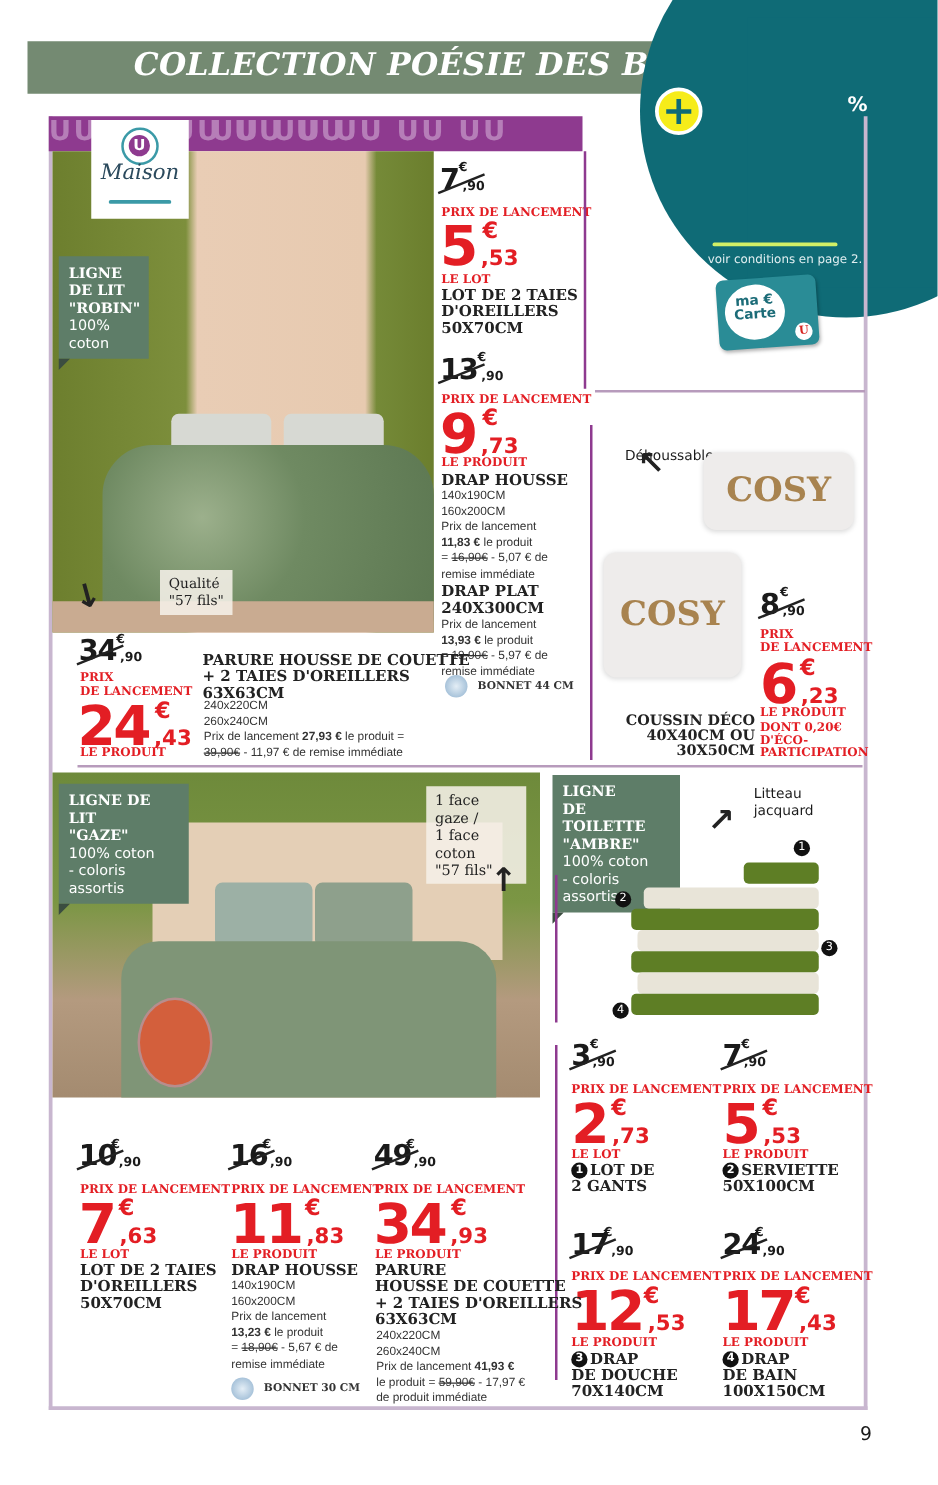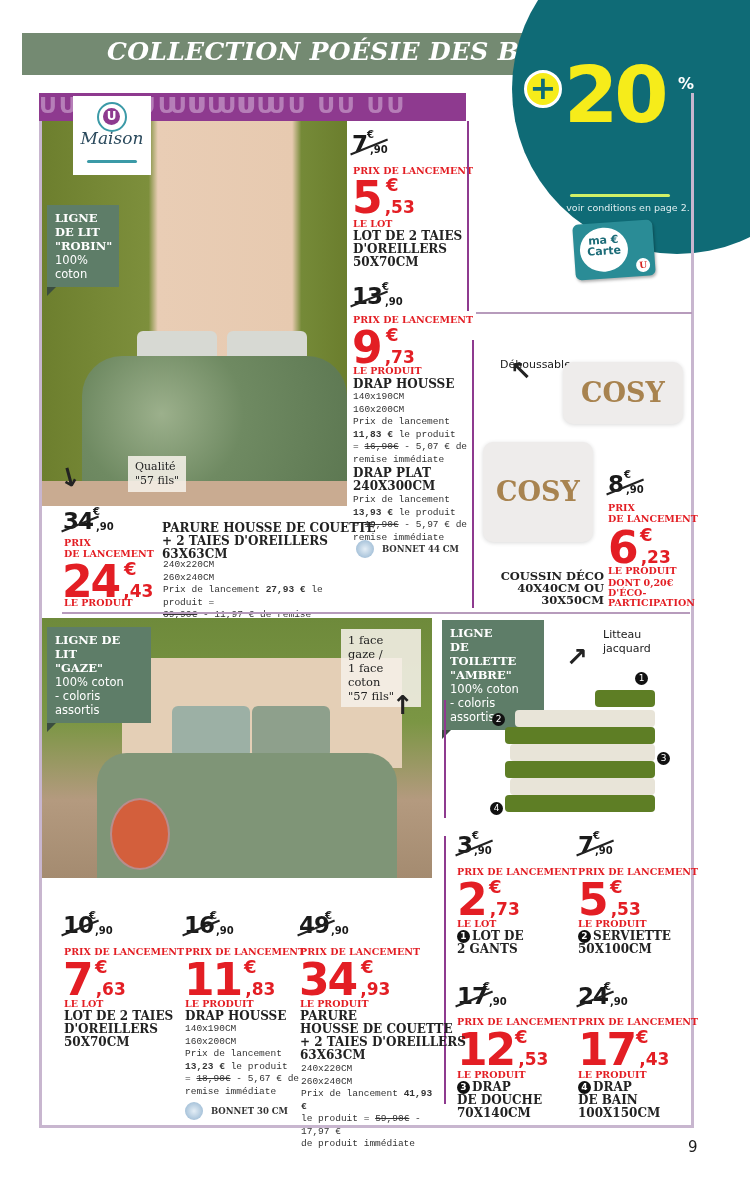--- a/index.html
+++ b/index.html
@@ -55,21 +55,21 @@
 .old .dec{font-size:10px;vertical-align:top;position:relative;top:13px}
 .old .eu{font-size:10px;position:absolute;top:-2px}
 .old:after{content:"";position:absolute;left:-3px;top:15px;width:40px;height:1.5px;background:#222;transform:rotate(-22deg)}
 .launch{position:absolute;color:#e31e24;font-weight:bold;font-size:9.5px;line-height:11px;white-space:nowrap}
 .big{position:absolute;color:#e31e24;font-family:"DejaVu Sans",sans-serif;font-weight:bold;white-space:nowrap}
 .big .i{font-size:44px;letter-spacing:-2px;line-height:44px}
 .big .e{position:absolute;font-size:18px;top:-2px}
 .big .d{font-size:17px;position:relative;top:0}
 .unit{position:absolute;color:#e31e24;font-weight:bold;font-size:9.5px}
 .pname{position:absolute;font-weight:bold;font-size:12px;line-height:13px;color:#222}
-.pdesc{position:absolute;font-family:Liberation Mono, monospace;font-size:9.5px;line-height:12.5px;color:#333}
+.pdesc{position:absolute;font-family:Liberation Sans, sans-serif;font-size:9.5px;line-height:12.5px;color:#333}
 .pdesc b{font-weight:bold}
 .strike{text-decoration:line-through}
 .bonnet{position:absolute;display:flex;align-items:center;gap:8px;font-size:8.5px;font-weight:bold;color:#333}
 .bonnet .ic{width:18px;height:18px;border-radius:50%;background:radial-gradient(circle,#e4eef6 0,#a8c3da 70%)}
 .vline{position:absolute;width:2px;background:#8e3a8f}
 .hline{position:absolute;height:2px;background:#b79bbc}
 .num{display:inline-block;width:13px;height:13px;border-radius:50%;background:#111;color:#fff;font-size:9px;line-height:13px;text-align:center;font-family:"DejaVu Sans",sans-serif;vertical-align:middle;margin-right:2px}
 .pillowC{position:absolute;background:#eeeceb;border-radius:10px;box-shadow:0 1px 4px rgba(0,0,0,.15);color:#a8834f;font-weight:bold;font-family:"DejaVu Serif",serif;text-align:center}
 .towels{position:absolute;left:505px;top:690px;width:160px;height:125px}
 .towels div{position:absolute;height:17px;border-radius:4px}
@@ -79,21 +79,20 @@
 <body>
 
 <div id="hdr" class="abs">
   <span>COLLECTION POÉSIE DES BOIS</span>
 </div>
 
 <div id="promo" class="abs">
   <div class="circle"></div>
   <div class="square"></div>
   <div class="pr-plus">+</div>
-  <div class="pr-big">20</div>
   <div class="pr-pct">%</div>
   <div class="pr-line"></div>
   <div class="pr-cond sans">voir conditions en page 2.</div>
   <div class="card">
     <div class="oval"></div>
     <div class="lbl">ma € Carte</div>
     <div class="u">U</div>
   </div>
 </div>
 

